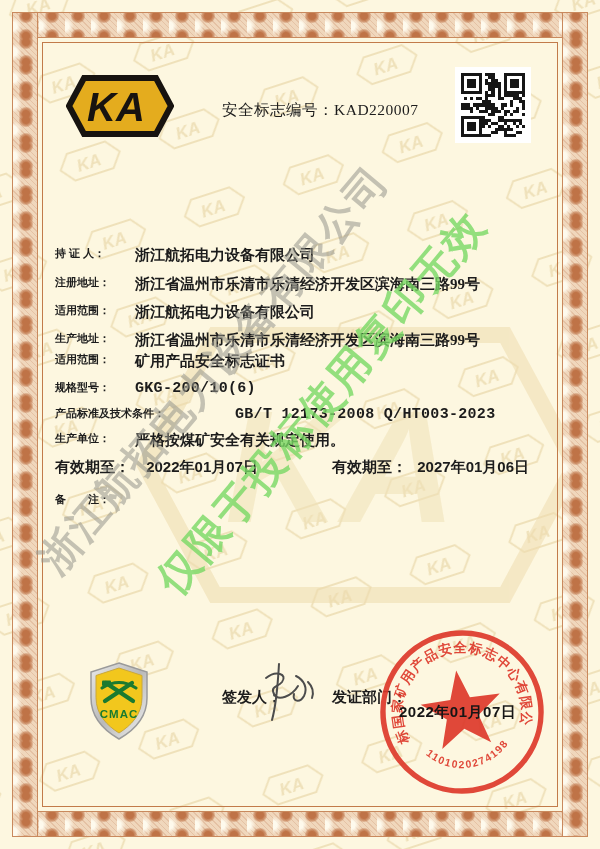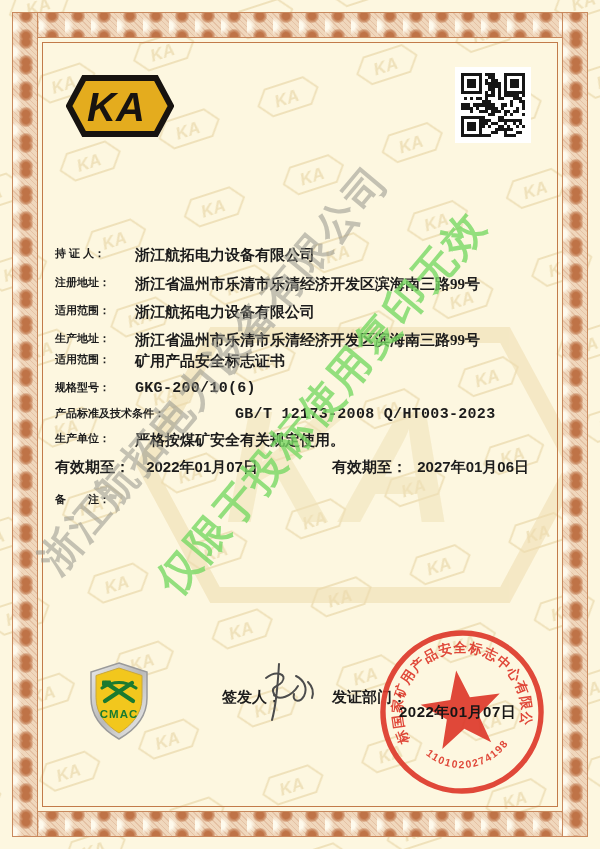--- a/index.html
+++ b/index.html
@@ -66,20 +66,23 @@
   <div class="strip h" style="bottom:12px;"></div>
   <div class="strip v" style="left:12px;"></div>
   <div class="strip v" style="right:12px;"></div>
   <div class="inner-line"></div>
 
   <svg class="abs z2" style="left:66px;top:74px;" width="108" height="64" viewBox="0 0 108 64">
     <polygon points="3,32 18,4 90,4 105,32 90,60 18,60" fill="#e4ac1e" stroke="#171310" stroke-width="6"></polygon>
     <text x="21" y="47" font-size="40" font-weight="bold" font-style="italic" fill="#171310" font-family="Liberation Sans, DejaVu Sans, sans-serif">KA</text>
   </svg>
 
+  <div class="abs certno z2">
+    <span>安全标志编号：</span><span>KAD220007</span>
+  </div>
 
   <div class="abs qrbox">
     <svg id="qr-svg" width="76" height="76" viewBox="0 0 25 25" shape-rendering="crispEdges">
         <rect width="25" height="25" fill="#ffffff"></rect>
         <rect x="2" y="2" width="1" height="1" fill="#161616"></rect>
         <rect x="3" y="2" width="1" height="1" fill="#161616"></rect>
         <rect x="4" y="2" width="1" height="1" fill="#161616"></rect>
         <rect x="5" y="2" width="1" height="1" fill="#161616"></rect>
         <rect x="6" y="2" width="1" height="1" fill="#161616"></rect>
         <rect x="7" y="2" width="1" height="1" fill="#161616"></rect>

